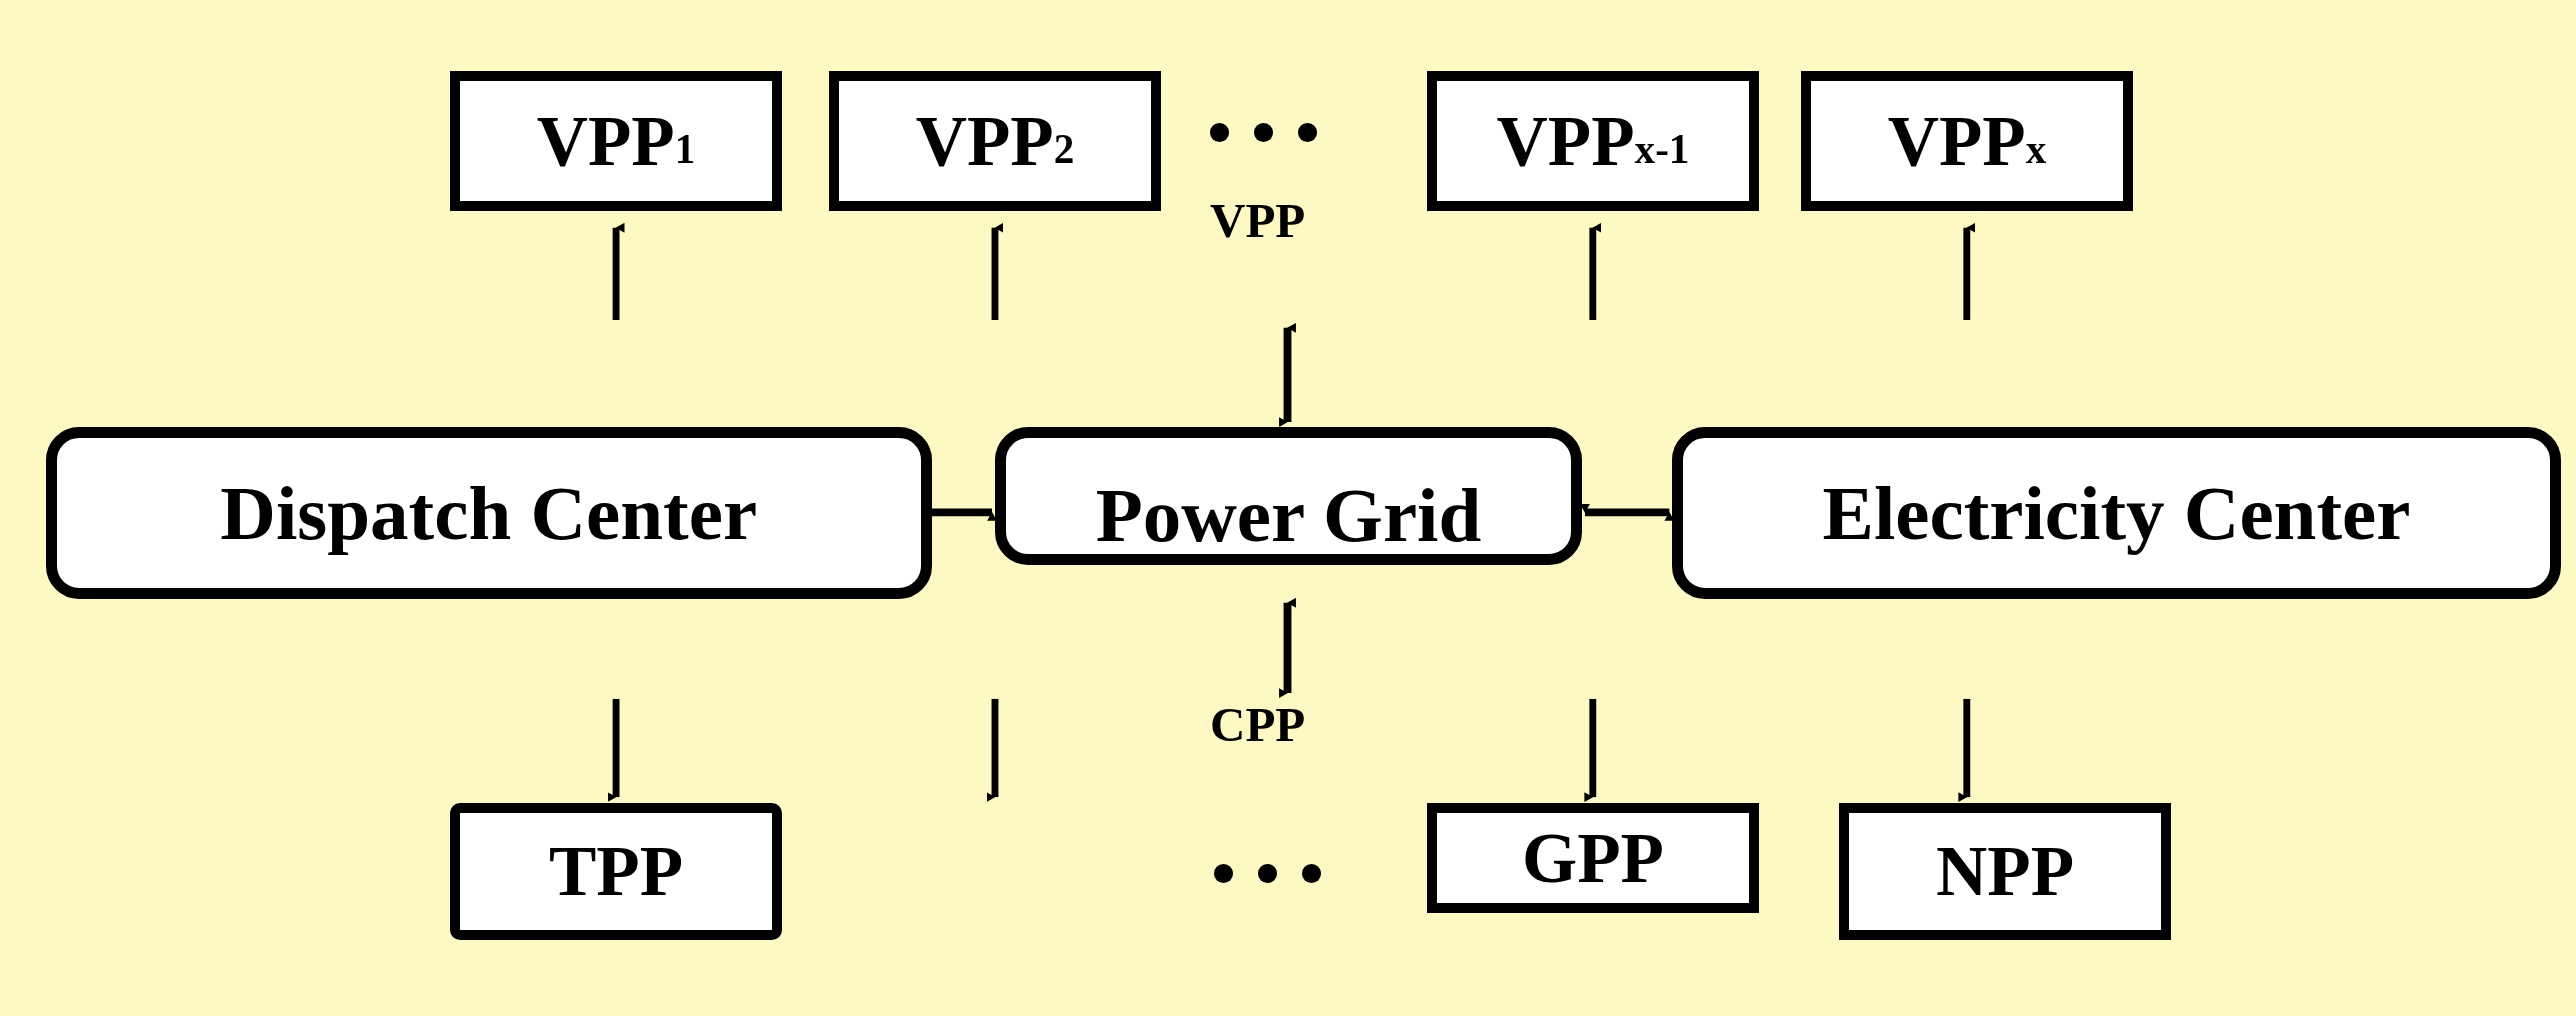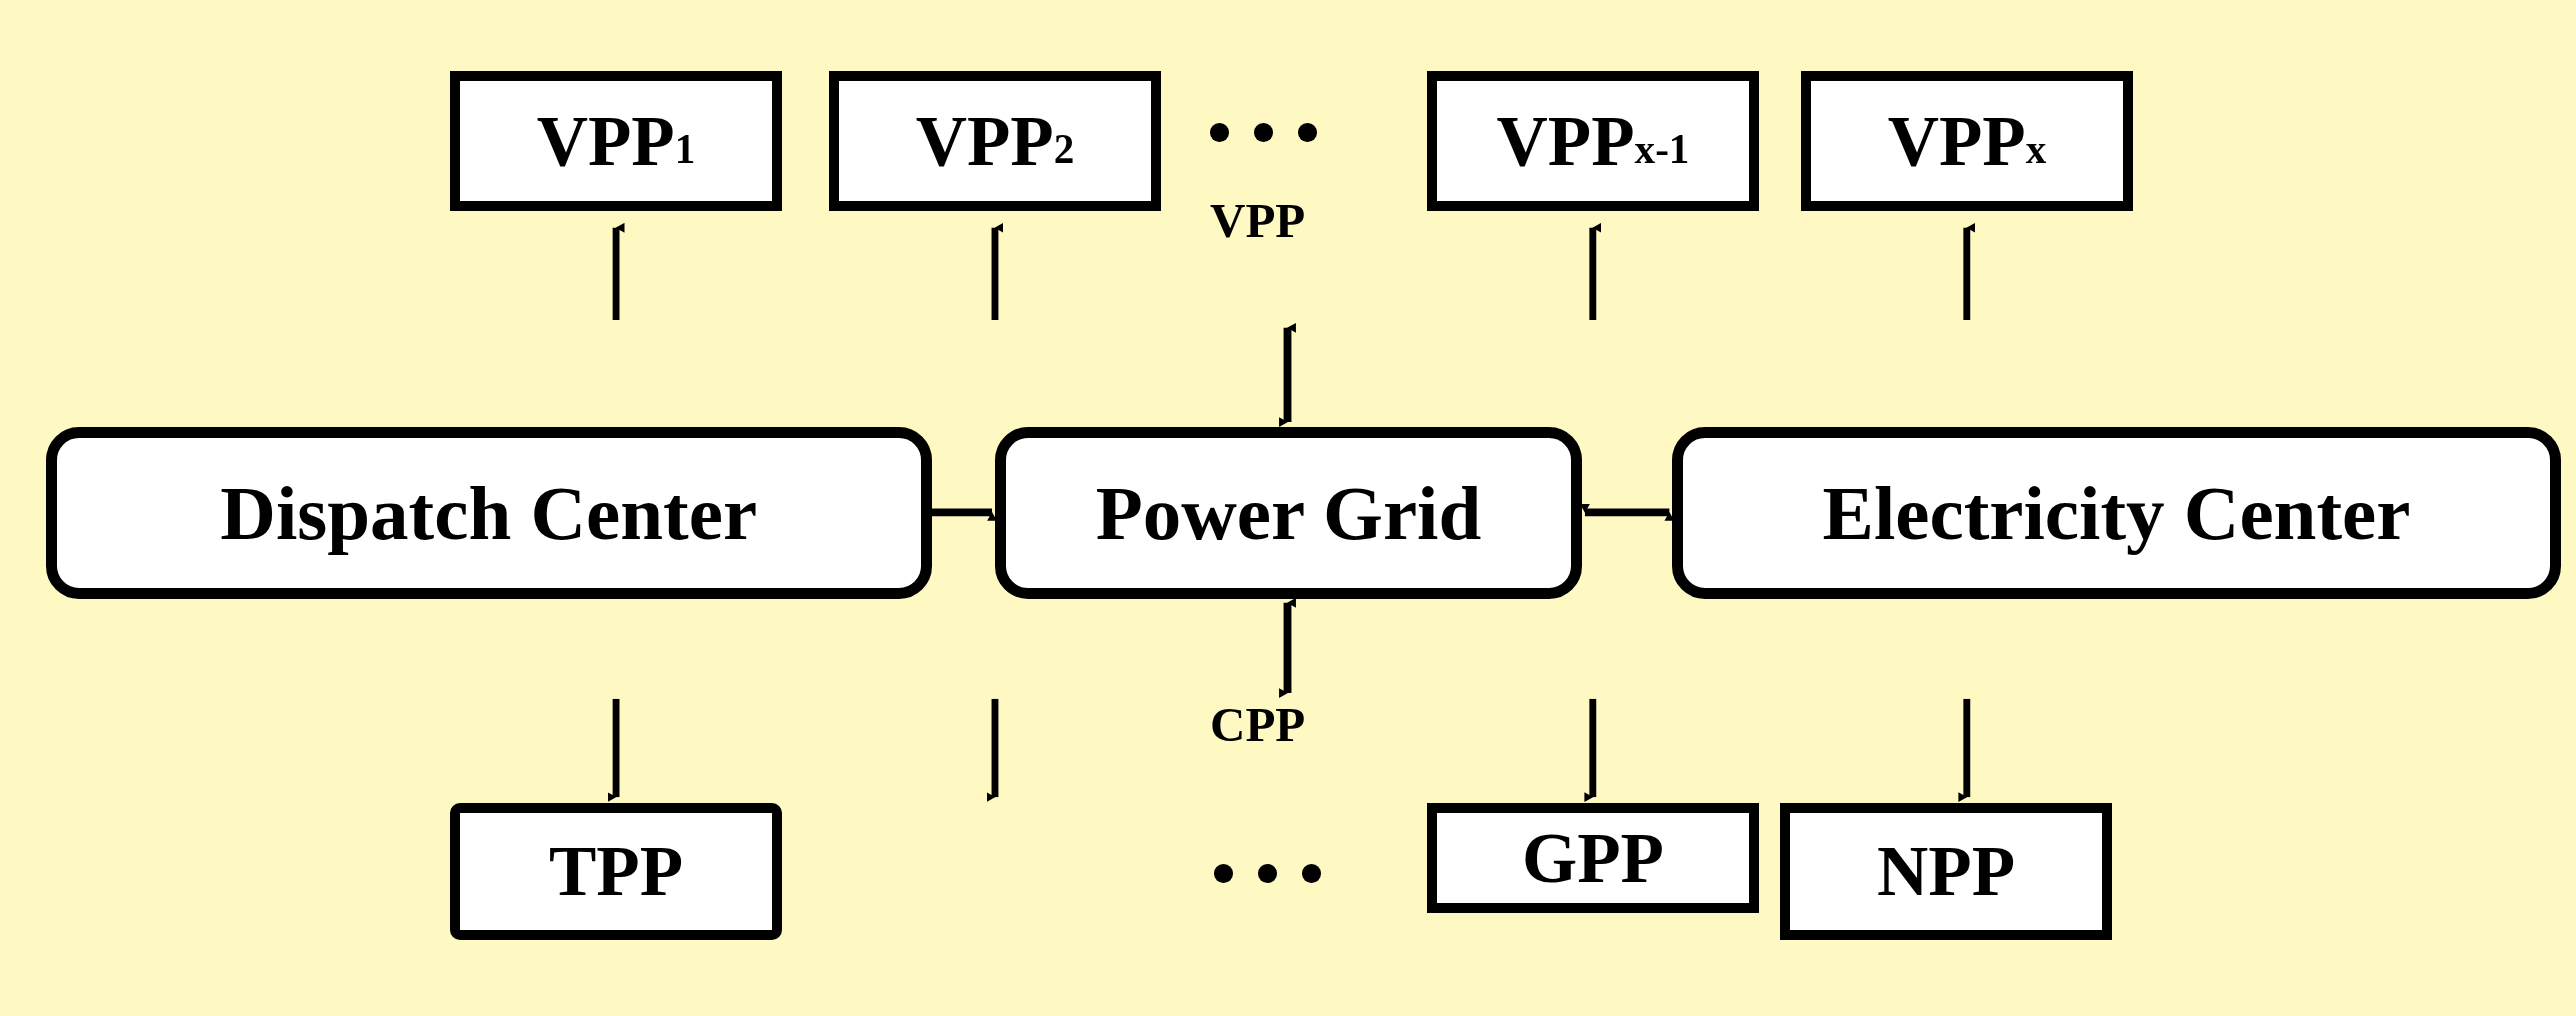--- a/index.html
+++ b/index.html
@@ -161,21 +161,21 @@
 
   <div class="unit-box" style="left:1801px; top:71px; width:332px; height:140px;">
     <span>VPP</span>
       <sub>x</sub>
   </div>
 
   <div class="main-box" style="left:17.7px; top:427px; width:886px; height:172px;margin-left:28px;">
     <span>Dispatch Center</span>
   </div>
 
-  <div class="main-box" style="left:995px; top:427px; width:587px; height:172px;">
+  <div class="main-box" style="left:995px; top:427px; width:587px; height:138px;align-items:flex-end;">
     <span>Power Grid</span>
   </div>
 
   <div class="main-box" style="left:1672px; top:427px; width:889px; height:172px;">
     <span>Electricity Center</span>
   </div>
 
   <div id="group-cpp"></div>
 
   <div class="group-label" style="left:1210px; top:700px;">CPP</div>
@@ -190,19 +190,19 @@
     <span>TPP</span>
       <sub></sub>
   </div>
 
 
   <div class="unit-box" style="left:1427px; top:803px; width:332px; height:110px;">
     <span>GPP</span>
       <sub></sub>
   </div>
 
-  <div class="unit-box" style="left:1780px; top:803px; width:332px; height:137px;">
+  <div class="unit-box" style="left:1839px; top:803px; width:332px; height:137px;">
     <span>NPP</span>
       <sub></sub>
   </div>
 
 </div>
 
 
 </body></html>

